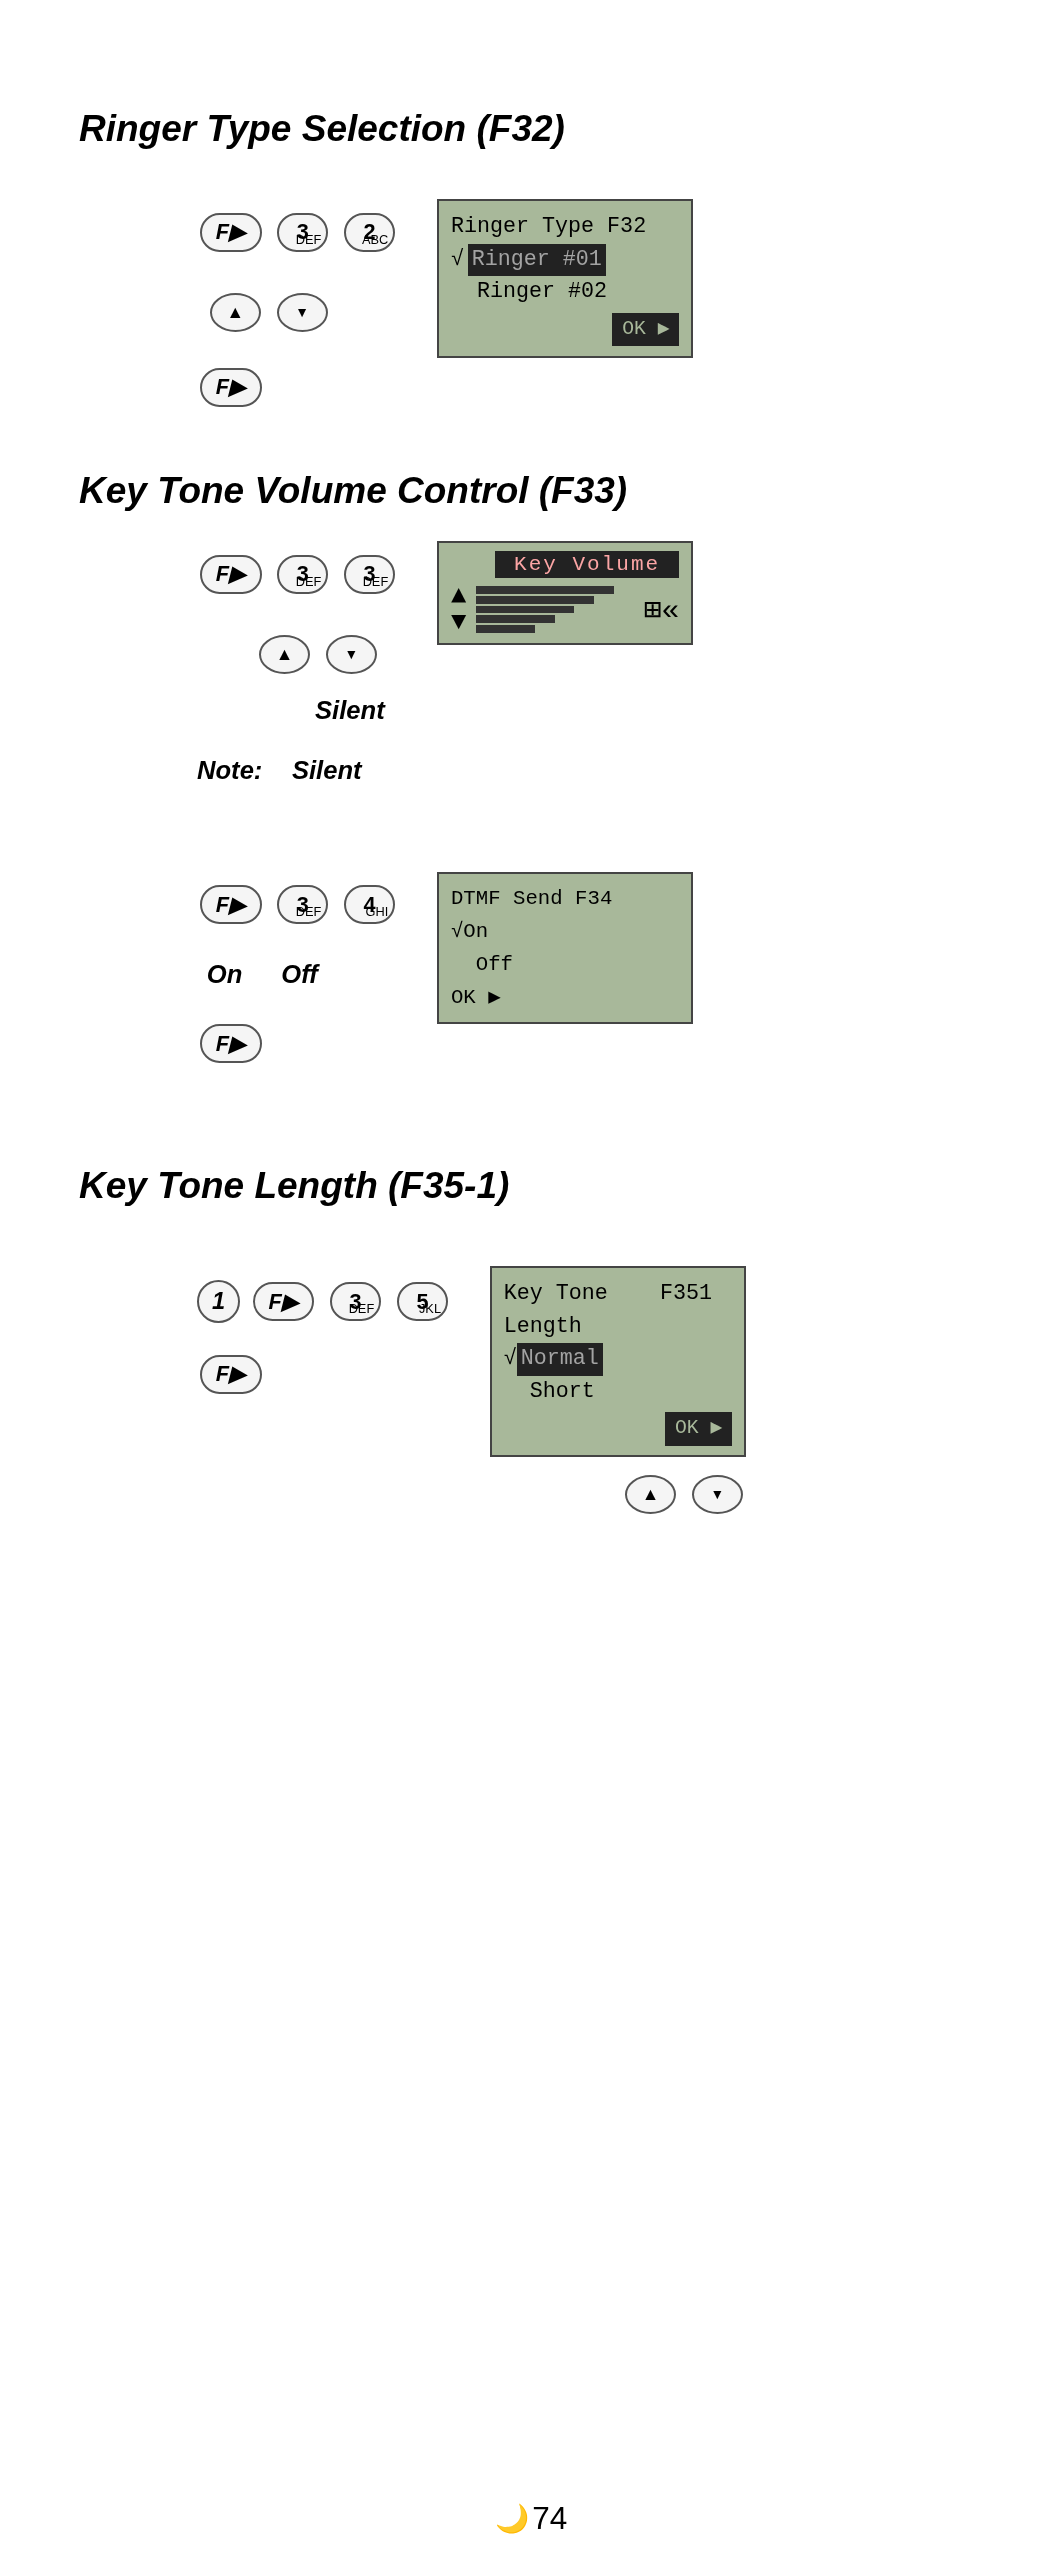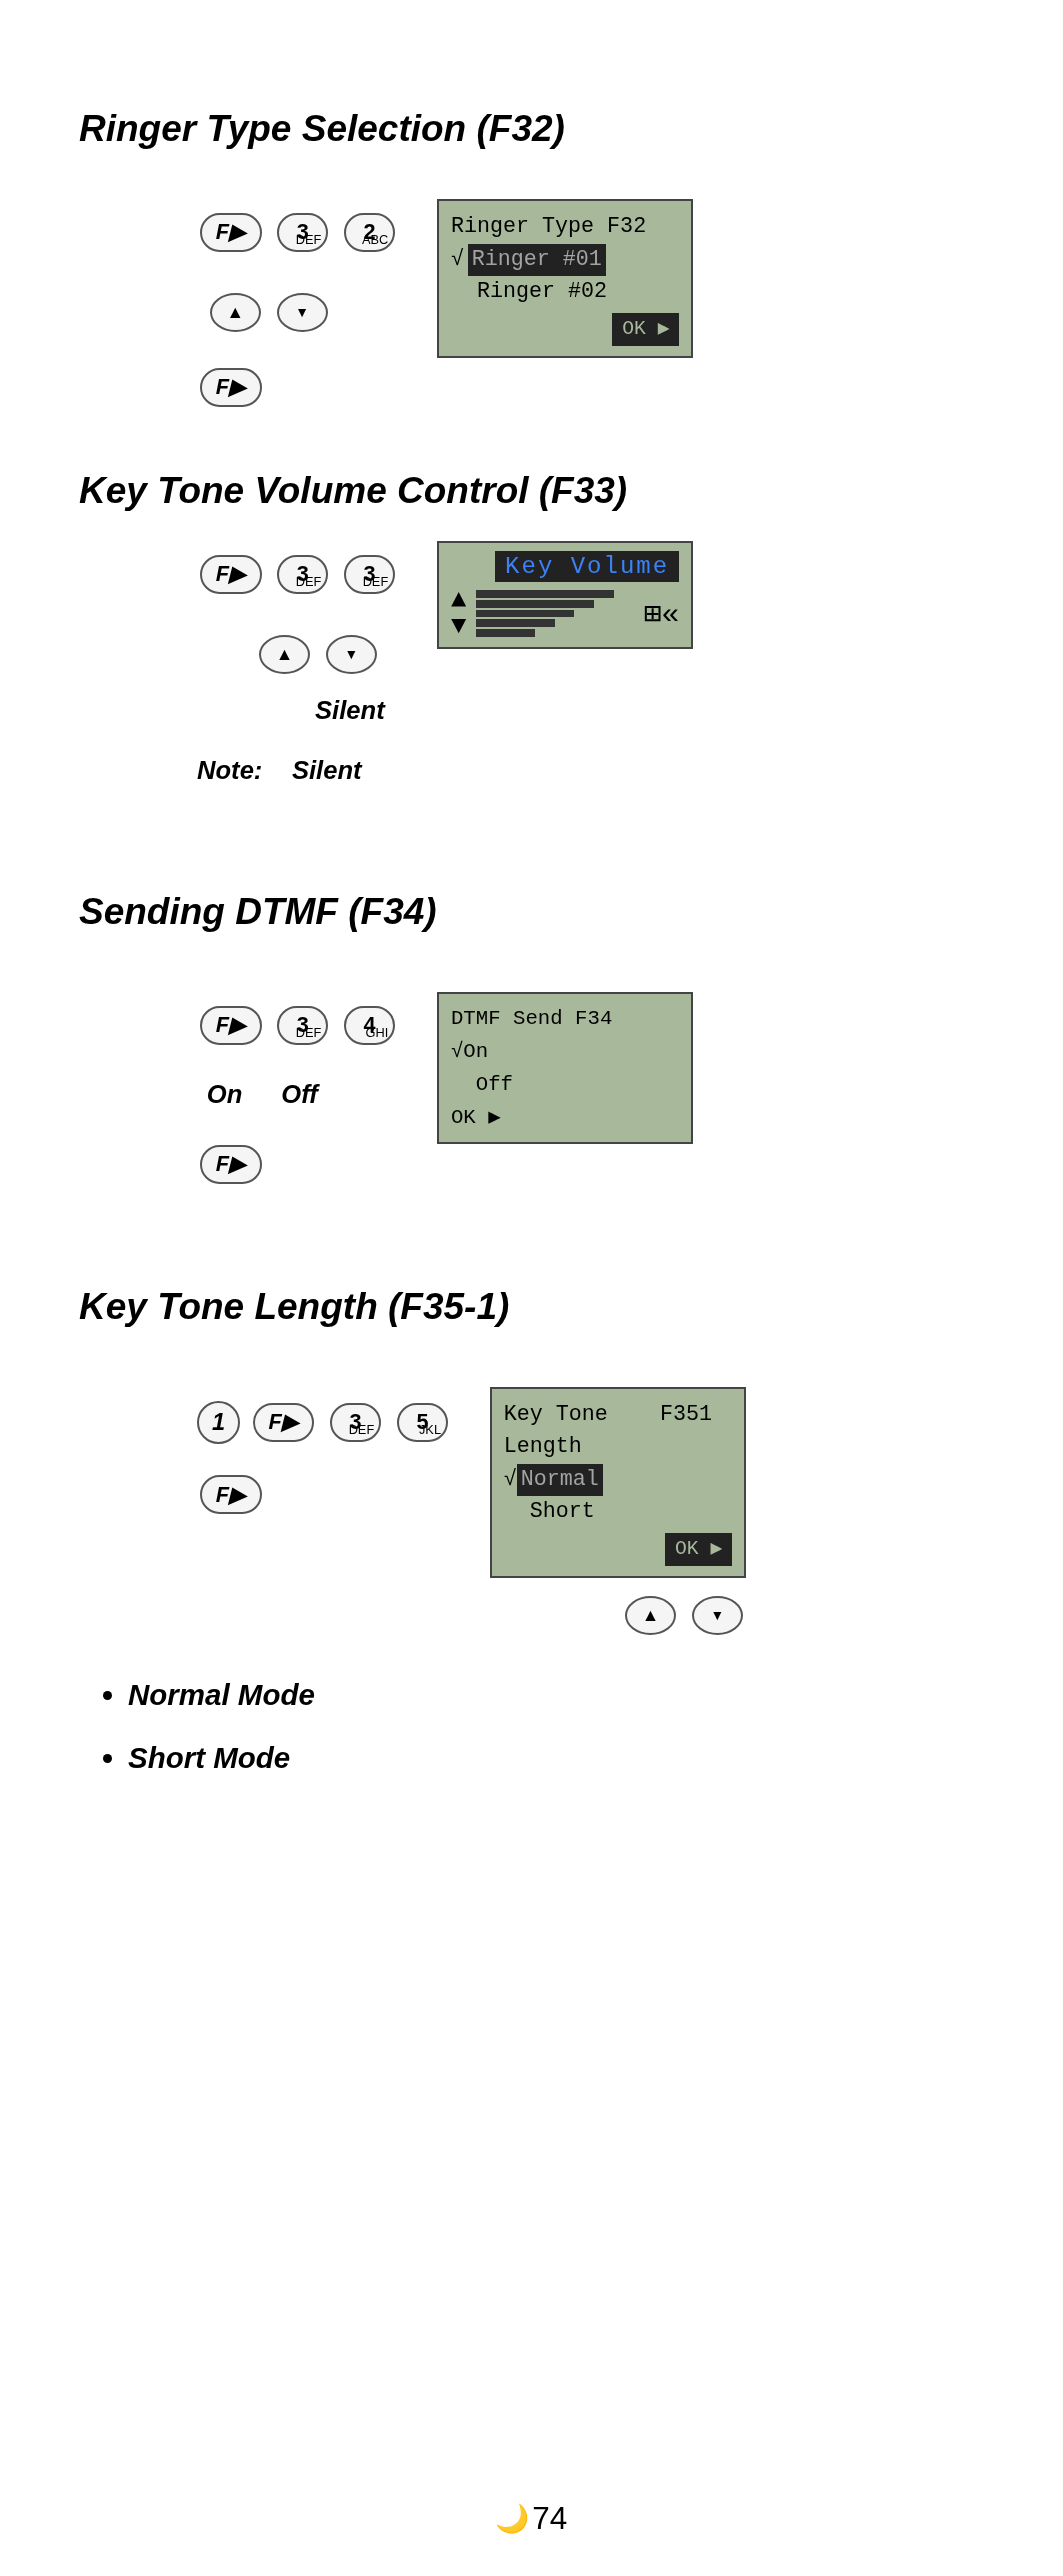--- a/index.html
+++ b/index.html
@@ -104,22 +104,22 @@
       border: 2px solid #444;
       font-family: 'Courier New', monospace;
       font-size: 21.7px;
       padding: 7.9px 11.8px;
       min-width: 256px;
       display: inline-block;
       vertical-align: top;
     }
     .kv-title {
       background: #222;
-      color: #3b82f6;
-      font-size: 24px;
+      color: #fca5a5;
+      font-size: 21px;
       text-align: center;
       padding: 2px 0;
       margin-bottom: 5.9px;
       letter-spacing: 2px;
       margin-left: 44px;
     }
     .kv-arrow {
       font-size: 25.6px;
       line-height: 1;
       display: flex;
@@ -337,21 +337,20 @@
           <div style="font-size:29.5px;">⊞«</div>
         </div>
       </div>
     </div>
   </div>
 </div>
 
 <div class="spacer" style="height:39px;"></div>
 
 <div>
-  <h2 class="section-title">Sending DTMF (F34)</h2>
   <div class="spacer" style="height:29.5px;"></div>
   <div class="section-content">
     <div class="row-spaced">
       <div class="col">
 
         <div class="row">
           <span class="btn-pill">
             <span class="btn-f">F▶</span>
           </span>
           <span class="btn-pill">
@@ -435,23 +434,19 @@
         </div>
 
         <div class="row" style="margin-top:9.8px; justify-content:flex-end;">
           <span class="btn-round">▲</span>
           <span class="btn-round" style="font-size:13.8px;">▼</span>
         </div>
       </div>
     </div>
   </div>
 
-  <ul class="bullet-list">
-    <li>Normal Mode</li>
-    <li>Short Mode</li>
-  </ul>
 </div>
 
 <div class="page-footer">
   <span class="moon-icon">🌙</span>
   <span>74</span>
 </div>
 
 
 </body></html>

